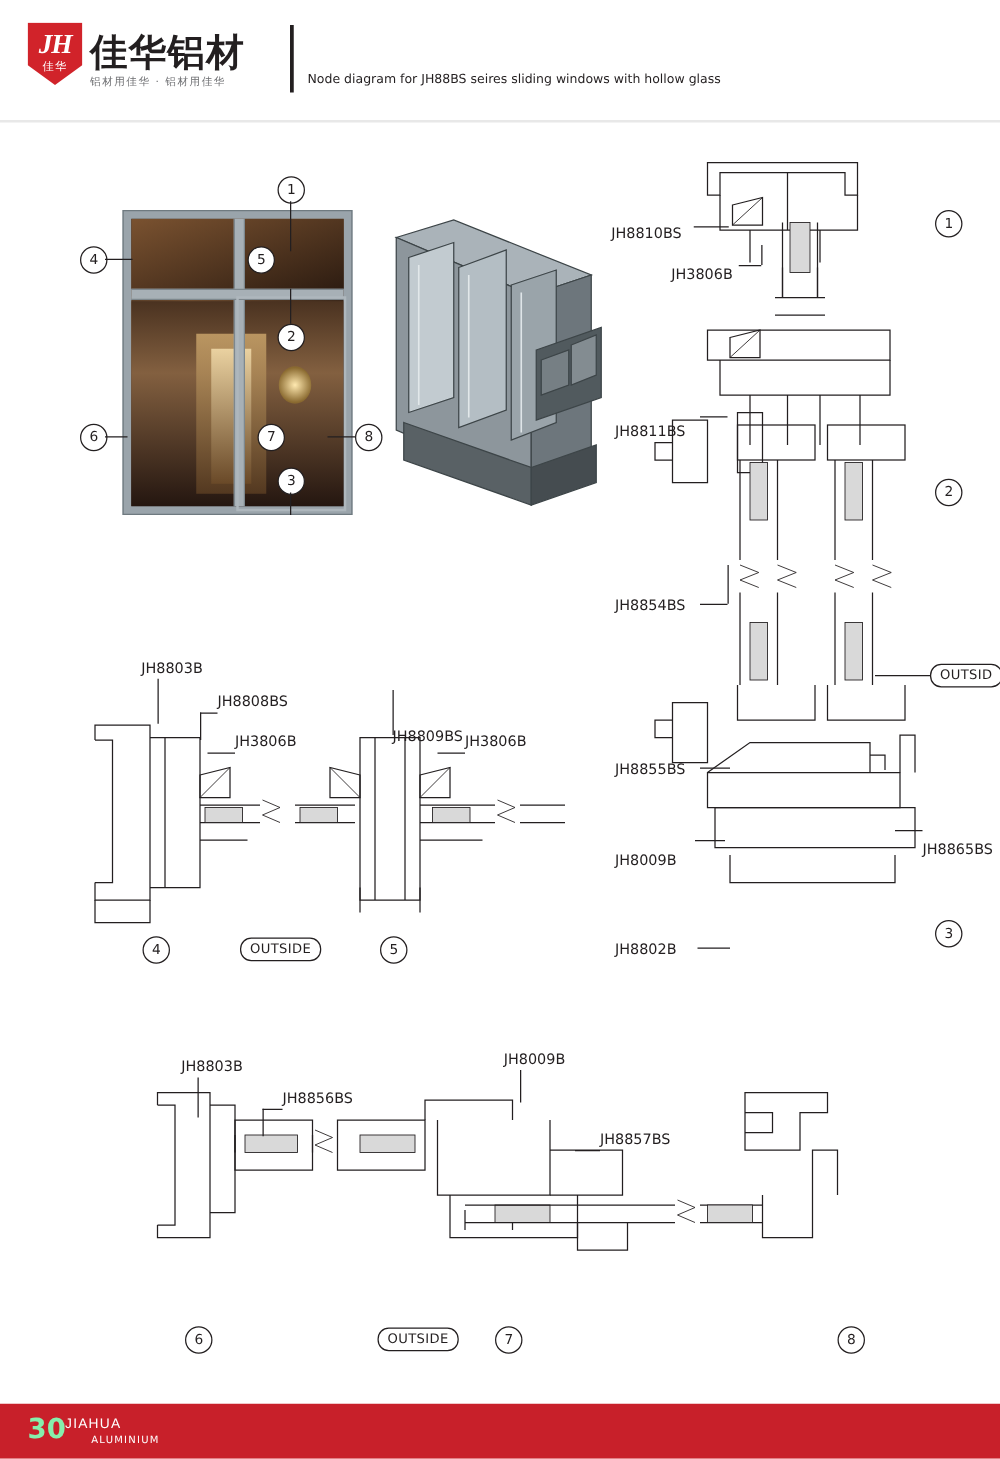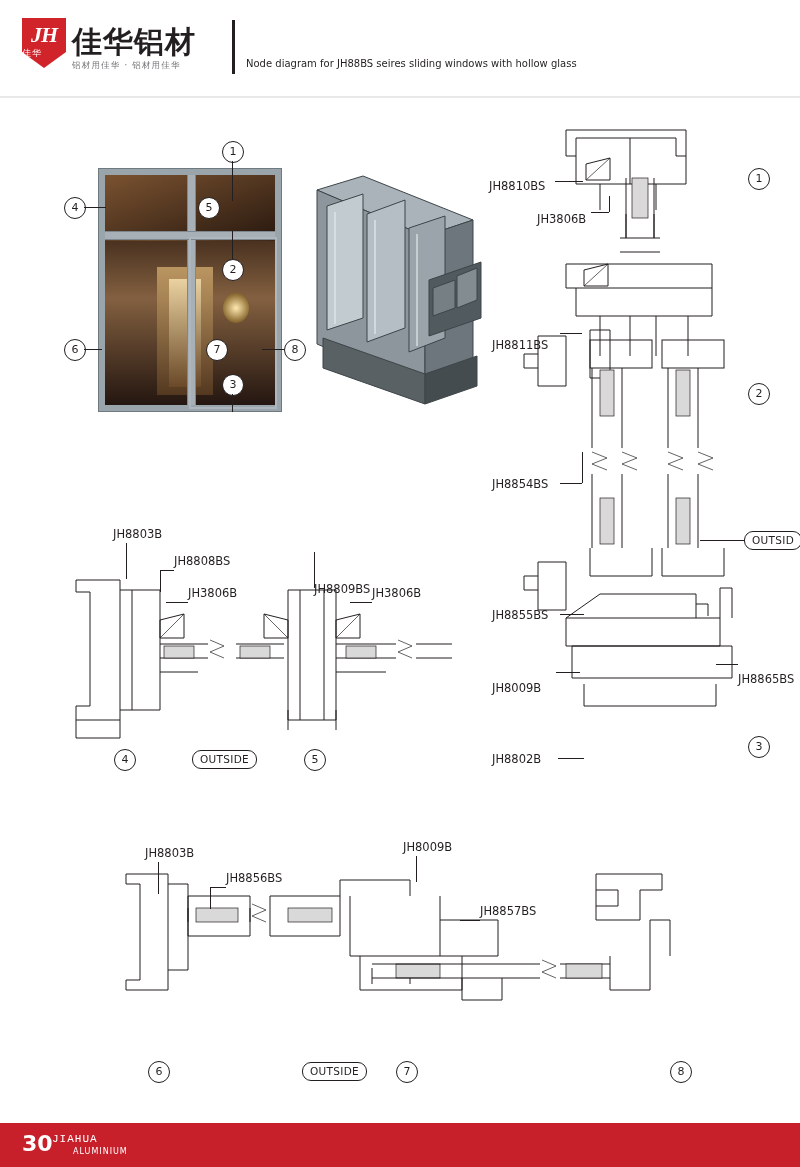--- a/index.html
+++ b/index.html
@@ -23,21 +23,21 @@
     position:absolute;left:0;top:0;width:44px;height:50px;
     background:#d1232a;
     clip-path:polygon(0% 0%, 100% 0%, 100% 68%, 50% 100%, 0% 68%);
   }
   .logo-jh{
     position:absolute;left:0;top:4px;width:44px;text-align:center;
     font-family:"Liberation Serif", serif;font-weight:bold;font-style:italic;
     font-size:22px;color:#ffffff;letter-spacing:-1px;
   }
   .logo-cn{
-    position:absolute;left:0;top:29px;width:44px;
+    position:absolute;left:0;top:29px;width:44px;text-align:center;
     font-size:9px;color:#ffffff;letter-spacing:1px;
   }
   .brand-cn{
     position:absolute;left:72px;top:22px;
     font-size:30px;font-weight:bold;color:#231f20;letter-spacing:1px;
     font-family:"DejaVu Sans", sans-serif;
   }
   .brand-sub{
     position:absolute;left:72px;top:60px;
     font-size:8.5px;color:#6d6e71;letter-spacing:1.2px;
@@ -60,27 +60,27 @@
     position:absolute;left:0;top:96px;width:800px;height:2px;background:#e8e8e8;
   }
 
   
   .footer{
     position:absolute;left:0;bottom:0;width:800px;height:44px;
     background:#c8202a;
   }
   .footer-page{
     position:absolute;left:22px;top:8px;
-    font-size:22px;font-weight:bold;color:#ffffff;
+    font-size:22px;font-weight:bold;color:#86efac;
     font-family:"DejaVu Sans", sans-serif;
   }
   .footer-name{
     position:absolute;left:52px;top:10px;
     font-size:11px;color:#ffffff;letter-spacing:1px;
-    font-family:Liberation Mono, monospace;
+    font-family:Liberation Sans, sans-serif;
   }
   .footer-name2{
     position:absolute;left:52px;top:24px;
     font-size:8px;color:#ffffff;letter-spacing:1px;
     font-family:"DejaVu Sans", sans-serif;
     margin-left:21px;
   }
 
   
   .callout{

